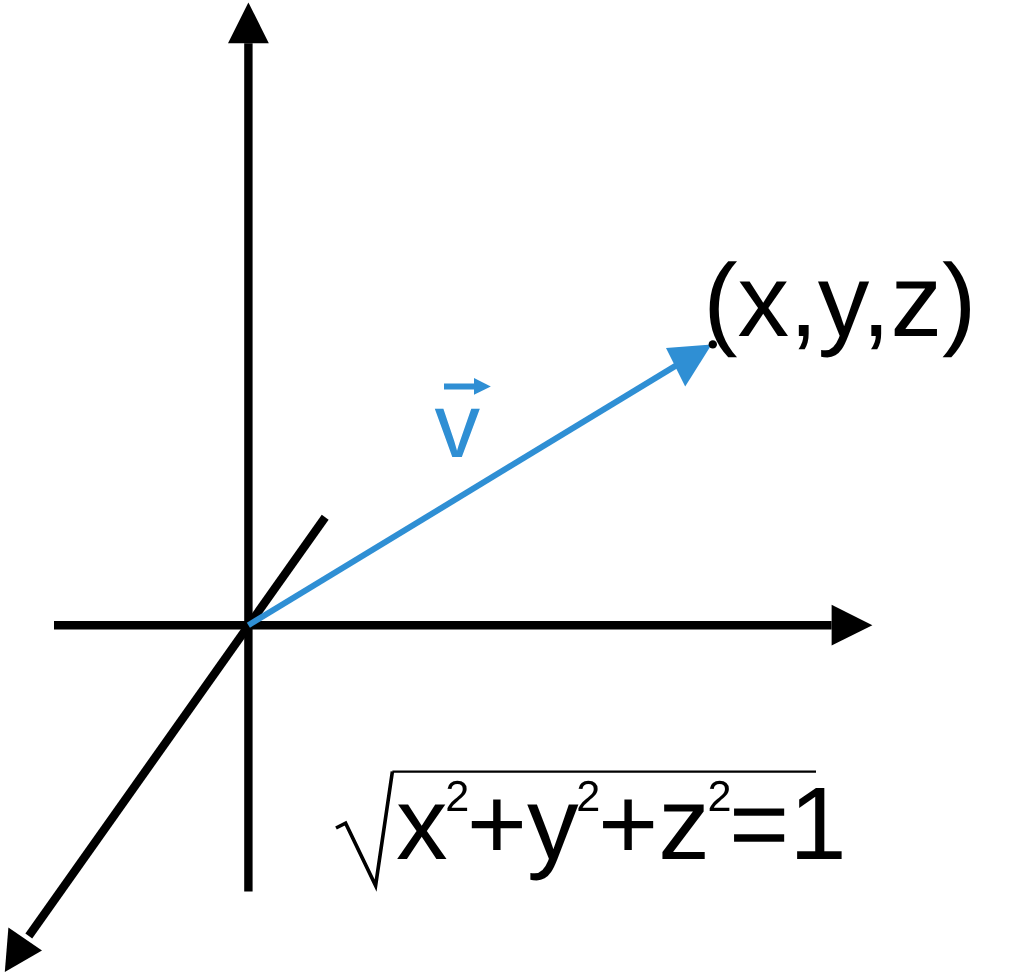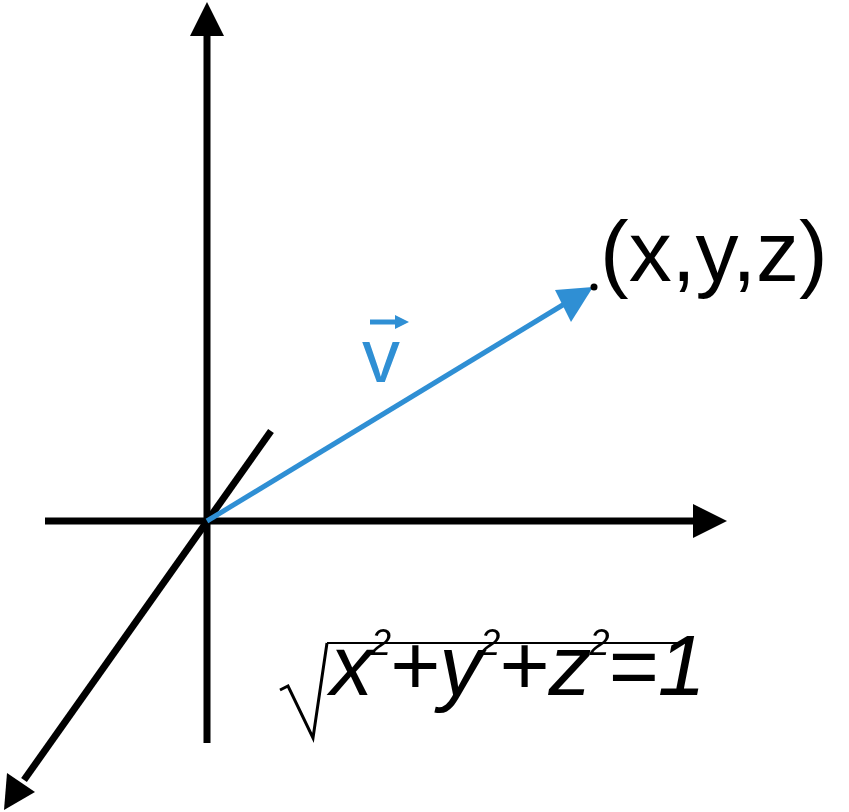--- a/index.html
+++ b/index.html
@@ -19,37 +19,36 @@
       left: 0;
       top: 0;
     }
     .label {
       position: absolute;
       font-family: "Liberation Sans", sans-serif;
       line-height: 1;
       white-space: nowrap;
     }
     #point-label {
-      left: 600px;
+      left: 586px;
       top: 208px;
       font-size: 86px;
       color: #000000;
     }
     #vector-label {
       left: 362px;
       top: 312px;
       font-size: 76px;
       color: #2f8fd4;
     }
     #formula {
       left: 278px;
-      top: 622px;
+      top: 644px;
       font-size: 86px;
       color: #000000;
-      font-style: italic;
     }
     #formula .sup {
       font-size: 36px;
       position: relative;
       top: -40px;
       margin-left: -2px;
       margin-right: -2px;
     }
   </style>
 </head>

